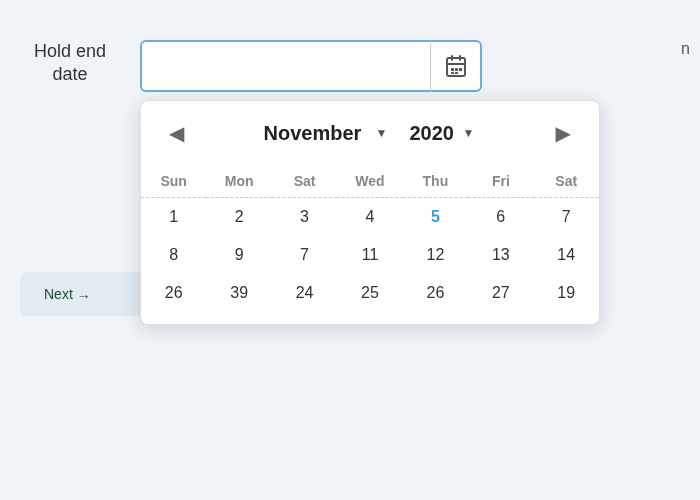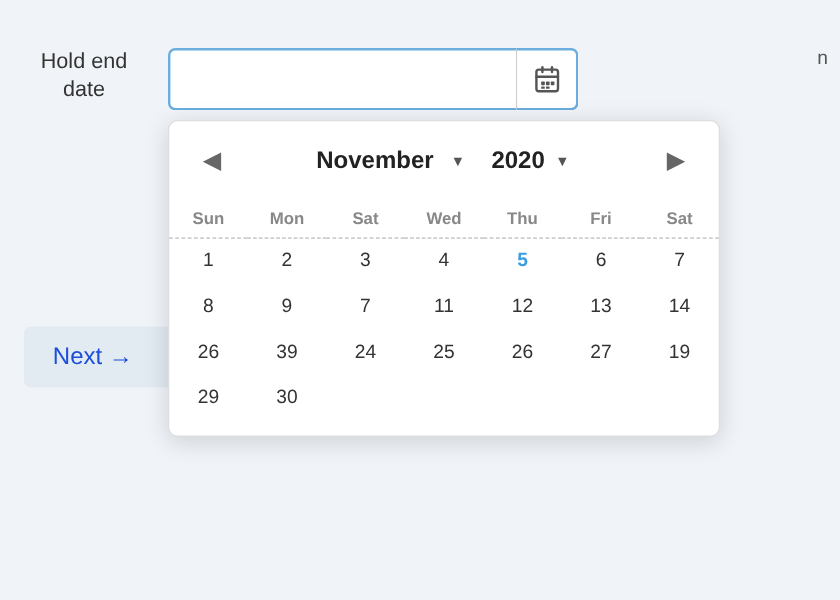--- a/index.html
+++ b/index.html
@@ -37,22 +37,22 @@
       line-height: 1.3;
       margin-right: 20px;
       width: 100px;
     }
 
     .next-button {
       margin-top: 180px;
       background: #e2eaf2;
       border: none;
       padding: 14px 24px;
-      font-size: 20px;
-      color: #1d4ed8;
+      font-size: 14px;
+      color: #14532d;
       border-radius: 6px;
       cursor: pointer;
       width: 140px;
       display: flex;
       align-items: center;
       gap: 8px;
     }
 
     .date-input-area {
       display: flex;
@@ -287,29 +287,20 @@
                   </tr>
                   <tr>
                     <td>26</td>
                     <td>39</td>
                     <td>24</td>
                     <td>25</td>
                     <td>26</td>
                     <td>27</td>
                     <td>19</td>
                   </tr>
-                  <tr>
-                    <td>29</td>
-                    <td>30</td>
-                    <td class="empty"></td>
-                    <td class="empty"></td>
-                    <td class="empty"></td>
-                    <td class="empty"></td>
-                    <td class="empty"></td>
-                  </tr>
                 </tbody>
             </table>
           </div>
         </div>
       </div>
     </div>
 
     <button class="next-button">Next →</button>
   </div>
 

